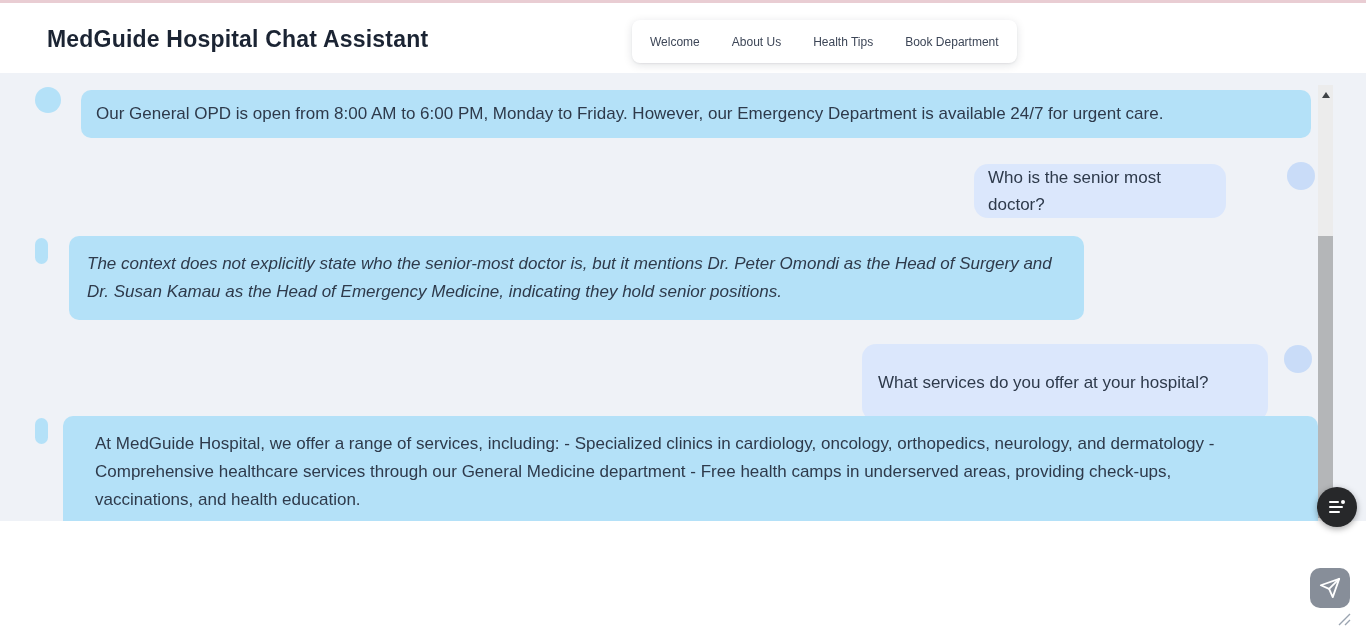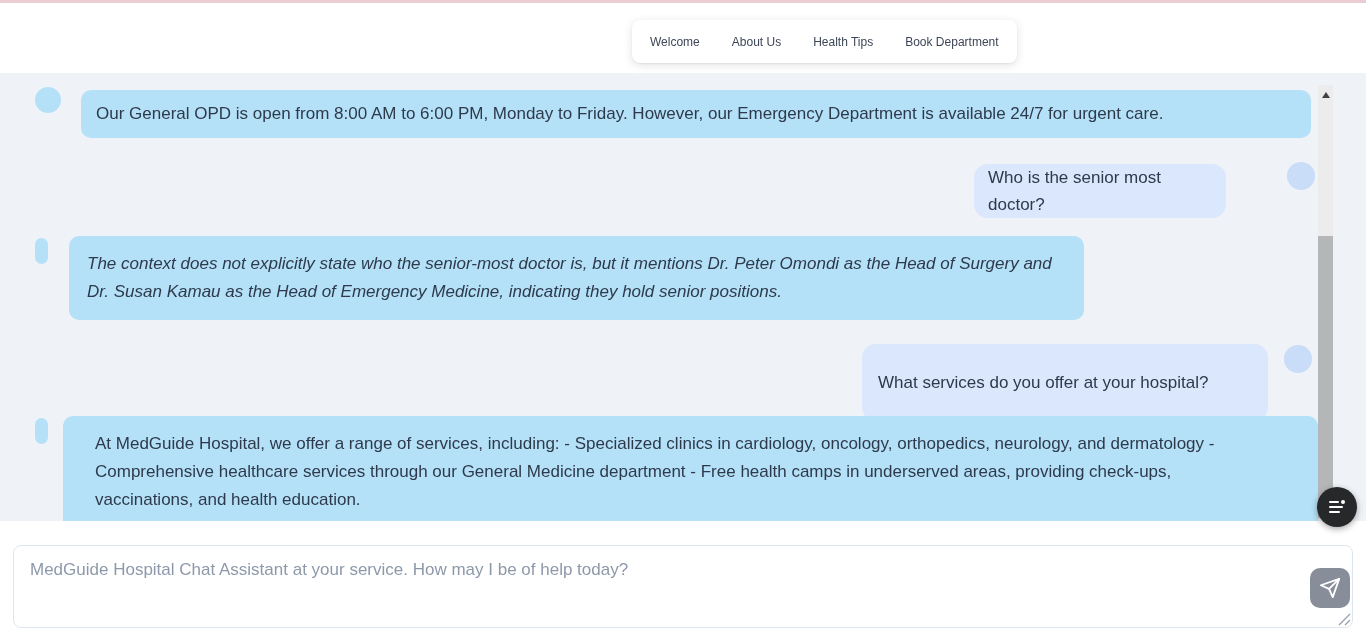--- a/index.html
+++ b/index.html
@@ -71,20 +71,21 @@
     background:var(--send_btn,#878e99); border:none; display:flex; align-items:center; justify-content:center;
     cursor:pointer; }
   .resize-handle { position:absolute; left:1338px; top:80px; width:13px; height:13px; cursor:nwse-resize; }
 </style>
 </head>
 <body>
 
 <div class="top-strip"></div>
 
 <div class="header">
+  <div class="app-title">MedGuide Hospital Chat Assistant</div>
   <nav class="nav-card">
     <div class="nav-item">Welcome</div>
     <div class="nav-item">About Us</div>
     <div class="nav-item">Health Tips</div>
     <div class="nav-item">Book Department</div>
   </nav>
 </div>
 
 <div class="chat">
 
@@ -112,21 +113,20 @@
 <div class="float-btn">
   <div class="bars">
     <span class="bar b1"></span>
     <span class="bar b2"></span>
     <span class="bar b3"></span>
     <span class="dot"></span>
   </div>
 </div>
 
 <div class="composer">
-  <textarea placeholder="MedGuide Hospital Chat Assistant at your service. How may I be of help today?" style=""></textarea>
   <button class="send-btn">
     <svg width="22" height="22" viewBox="0 0 24 24" fill="none" stroke="#ffffff" stroke-width="2" stroke-linecap="round" stroke-linejoin="round">
       <line x1="22" y1="2" x2="11" y2="13"></line>
       <polygon points="22 2 15 22 11 13 2 9 22 2"></polygon>
     </svg>
   </button>
   <svg class="resize-handle" width="13" height="13" viewBox="0 0 13 13">
     <path d="M12 1 L1 12 M12 7 L7 12" stroke="#9aa4b0" stroke-width="1.4" fill="none"></path>
   </svg>
 </div>

